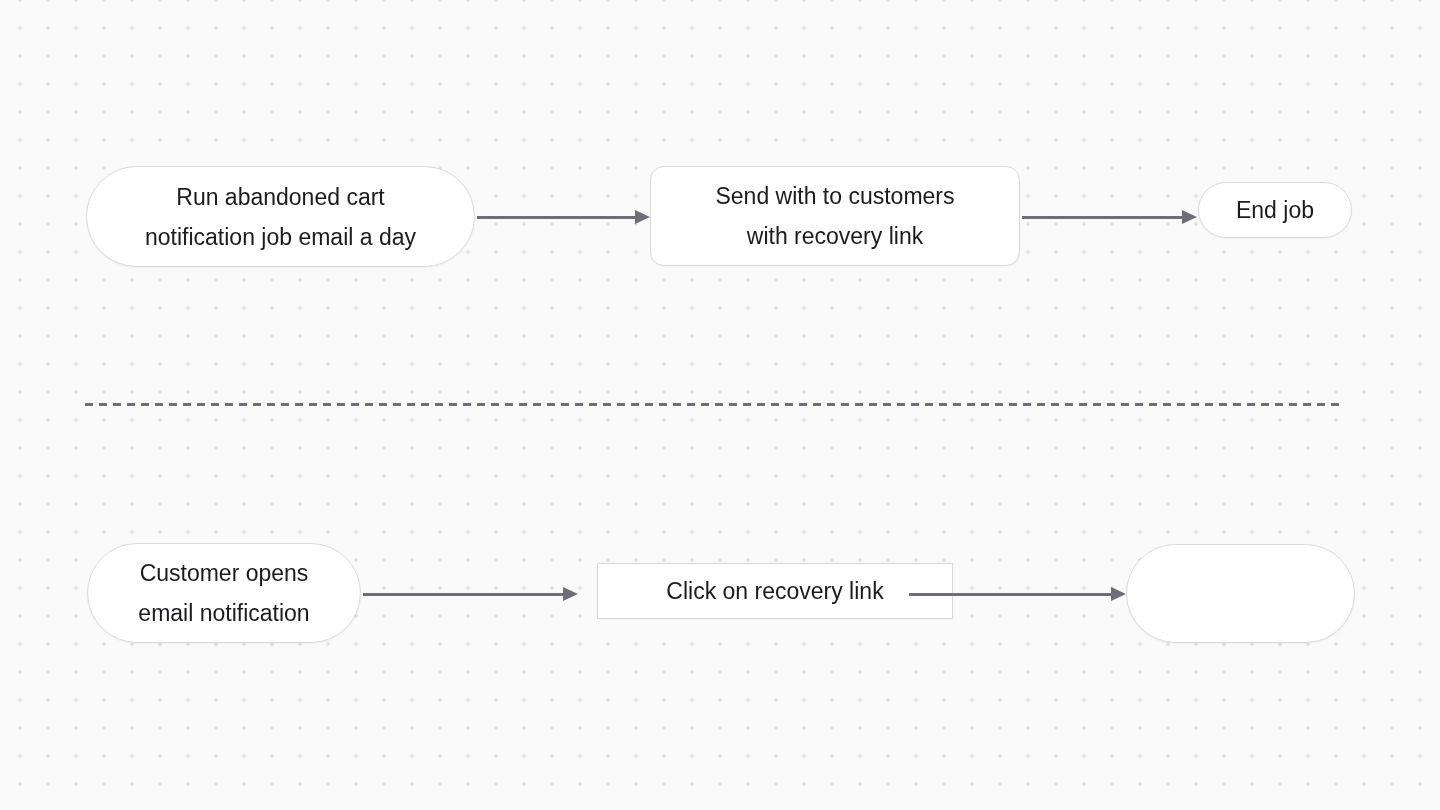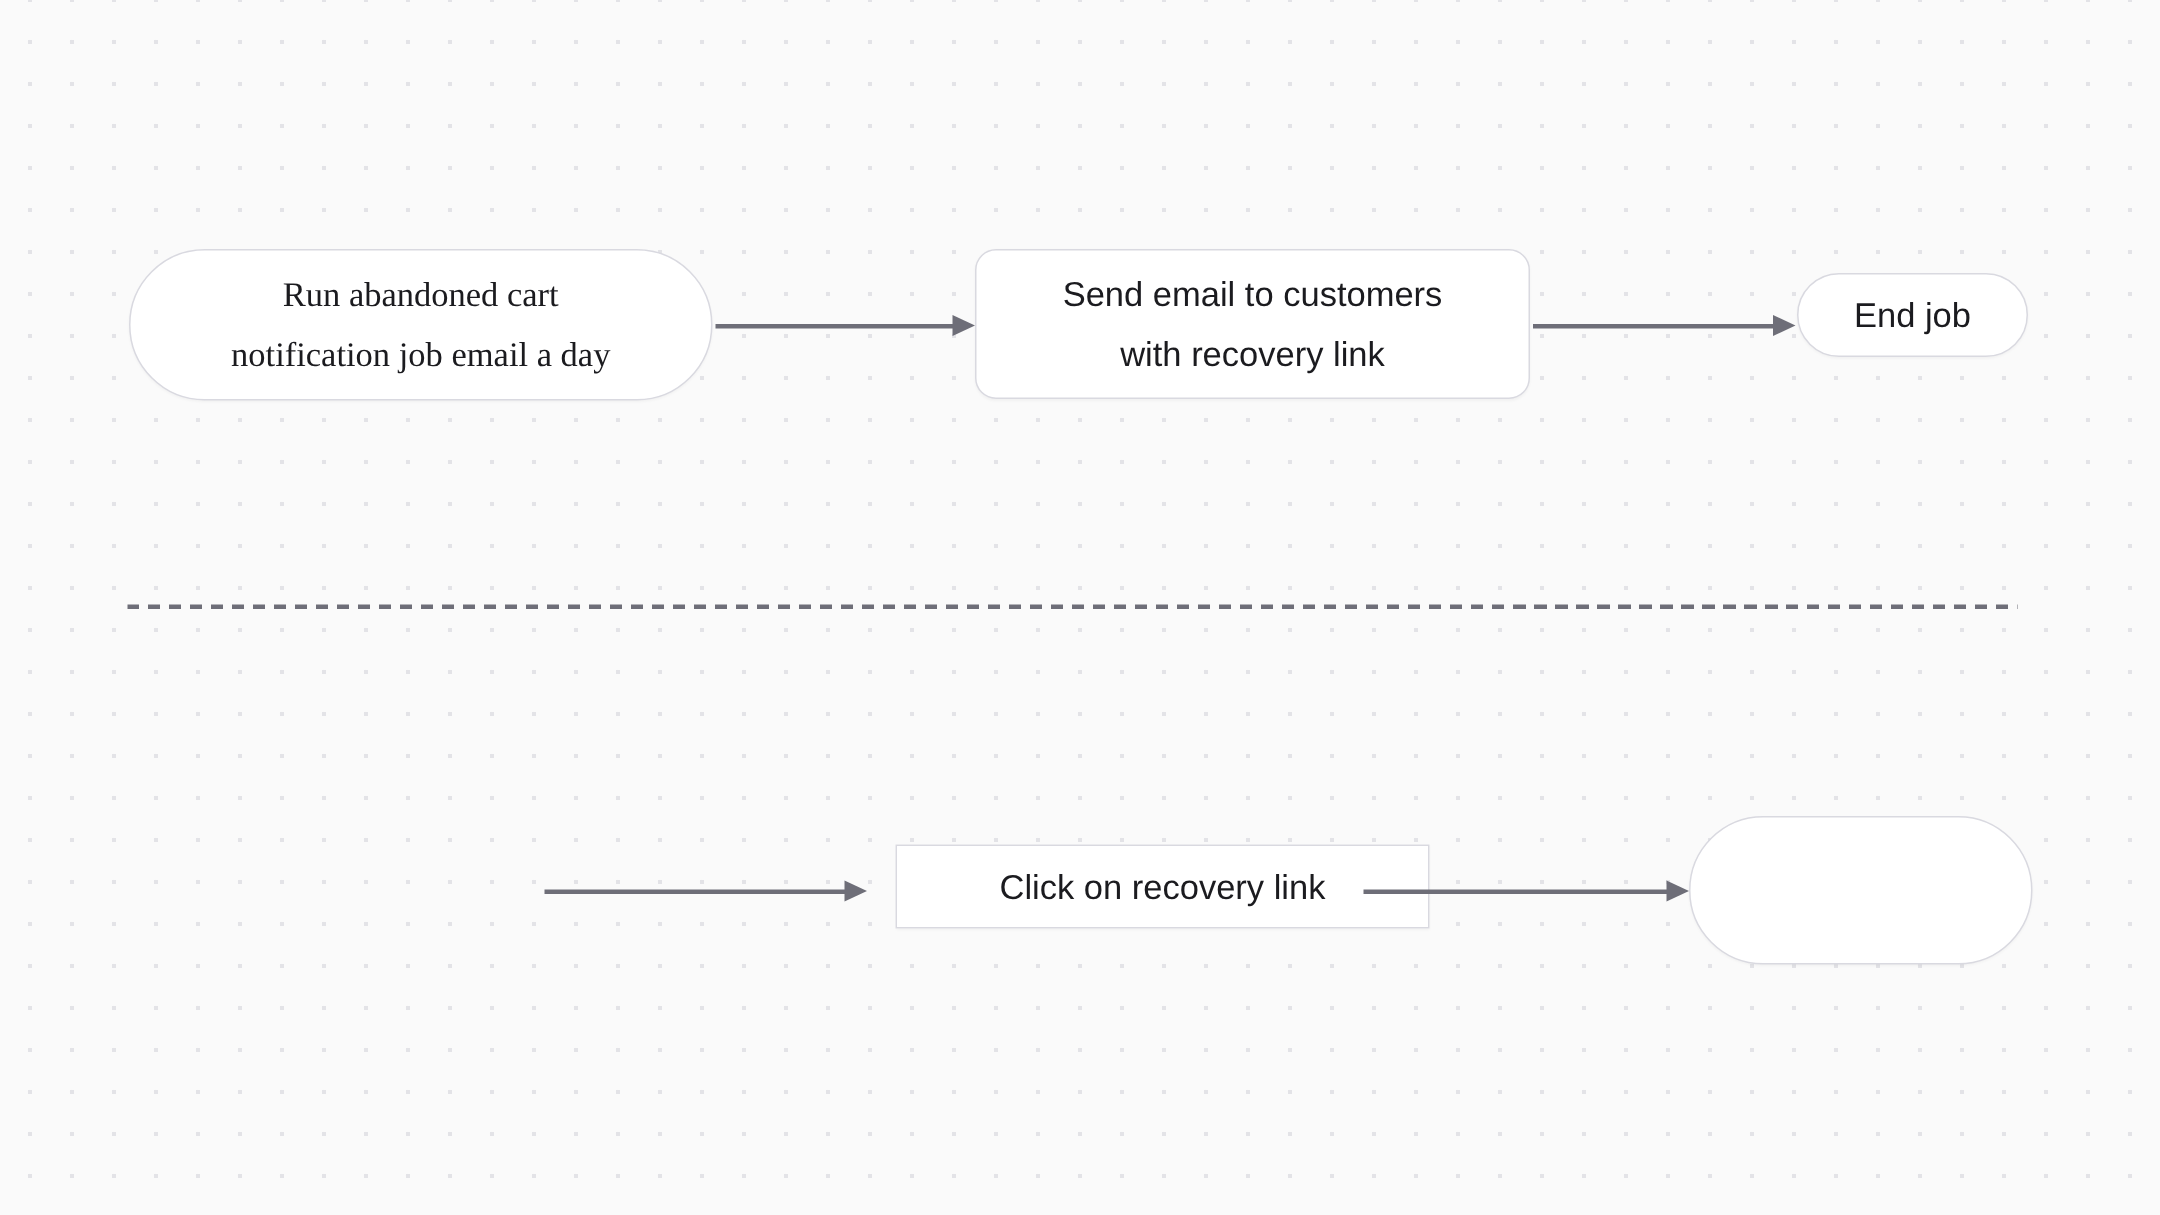--- a/index.html
+++ b/index.html
@@ -71,52 +71,58 @@
       #6e6e78 0px, #6e6e78 8px,
       transparent 8px, transparent 14px
     );
   }
 </style>
 </head>
 <body>
 
 <div class="canvas">
 
-  <div class="node pill" style="left:86px; top:166px; width:389px; height:101px;font-family:Liberation Serif, serif;">
+  <div class="node pill" style="left:86px; top:166px; width:389px; height:101px;">
     <div>
       <div>Run abandoned cart</div>
       <div>notification job email a day</div>
     </div>
   </div>
 
   <div class="arrow" style="left:477px; top:217px; width:173px;">
     <div class="arrow-line"></div>
     <div class="arrow-head"></div>
   </div>
 
   <div class="node rect" style="left:650px; top:166px; width:370px; height:100px;">
     <div>
-      <div>Send email to customers</div>
+      <div>Send with to customers</div>
       <div>with recovery link</div>
     </div>
   </div>
 
   <div class="arrow" style="left:1022px; top:217px; width:175px;">
     <div class="arrow-line"></div>
     <div class="arrow-head"></div>
   </div>
 
   <div class="node pill" style="left:1198px; top:182px; width:154px; height:56px;">
     <div>
       <div>End job</div>
     </div>
   </div>
 
   <div class="divider"></div>
 
+  <div class="node pill" style="left:87px; top:543px; width:274px; height:100px;">
+    <div>
+      <div>Customer opens</div>
+      <div>email notification</div>
+    </div>
+  </div>
 
   <div class="arrow" style="left:363px; top:594px; width:215px;">
     <div class="arrow-line"></div>
     <div class="arrow-head"></div>
   </div>
 
   <div class="node rect" style="left:597px; top:563px; width:356px; height:56px; border-radius:0;">
     <div>
       <div>Click on recovery link</div>
     </div>

